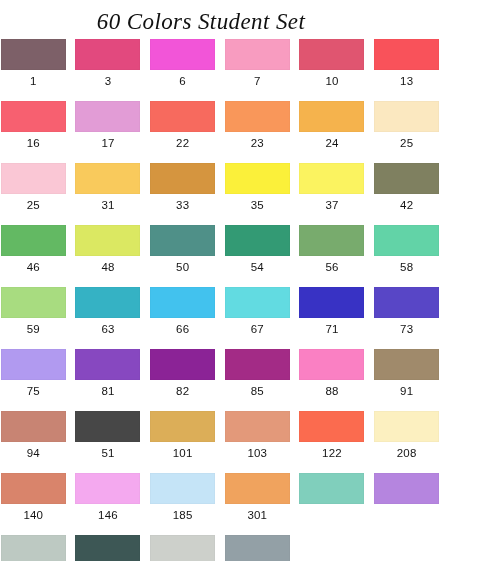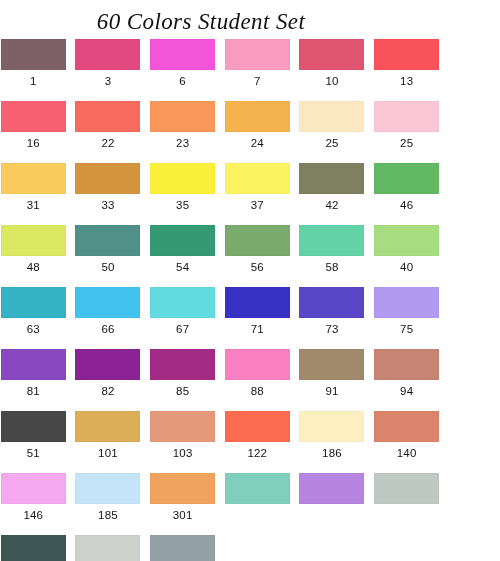--- a/index.html
+++ b/index.html
@@ -91,20 +91,24 @@
       </div>
       <div class="cell">
         <div class="chip" style="background: rgb(249, 82, 90);"></div>
         <div class="chip-label">13</div>
       </div>
       <div class="cell">
         <div class="chip" style="background: rgb(247, 96, 112);"></div>
         <div class="chip-label">16</div>
       </div>
       <div class="cell">
+        <div class="chip" style="background: rgb(226, 156, 214);"></div>
+        <div class="chip-label">17</div>
+      </div>
+      <div class="cell">
         <div class="chip" style="background: rgb(247, 106, 94);"></div>
         <div class="chip-label">22</div>
       </div>
       <div class="cell">
         <div class="chip" style="background: rgb(249, 151, 90);"></div>
         <div class="chip-label">23</div>
       </div>
       <div class="cell">
         <div class="chip" style="background: rgb(245, 179, 77);"></div>
         <div class="chip-label">24</div>
@@ -156,21 +160,21 @@
       <div class="cell">
         <div class="chip" style="background: rgb(120, 171, 109);"></div>
         <div class="chip-label">56</div>
       </div>
       <div class="cell">
         <div class="chip" style="background: rgb(98, 211, 167);"></div>
         <div class="chip-label">58</div>
       </div>
       <div class="cell">
         <div class="chip" style="background: rgb(168, 220, 128);"></div>
-        <div class="chip-label">40</div>
+        <div class="chip-label">59</div>
       </div>
       <div class="cell">
         <div class="chip" style="background: rgb(53, 178, 196);"></div>
         <div class="chip-label">63</div>
       </div>
       <div class="cell">
         <div class="chip" style="background: rgb(66, 194, 238);"></div>
         <div class="chip-label">66</div>
       </div>
       <div class="cell">
@@ -224,21 +228,21 @@
       <div class="cell">
         <div class="chip" style="background: rgb(227, 153, 122);"></div>
         <div class="chip-label">103</div>
       </div>
       <div class="cell">
         <div class="chip" style="background: rgb(251, 107, 79);"></div>
         <div class="chip-label">122</div>
       </div>
       <div class="cell">
         <div class="chip" style="background: rgb(252, 240, 192);"></div>
-        <div class="chip-label">186</div>
+        <div class="chip-label">208</div>
       </div>
       <div class="cell">
         <div class="chip" style="background: rgb(217, 132, 107);"></div>
         <div class="chip-label">140</div>
       </div>
       <div class="cell">
         <div class="chip" style="background: rgb(244, 169, 239);"></div>
         <div class="chip-label">146</div>
       </div>
       <div class="cell">

